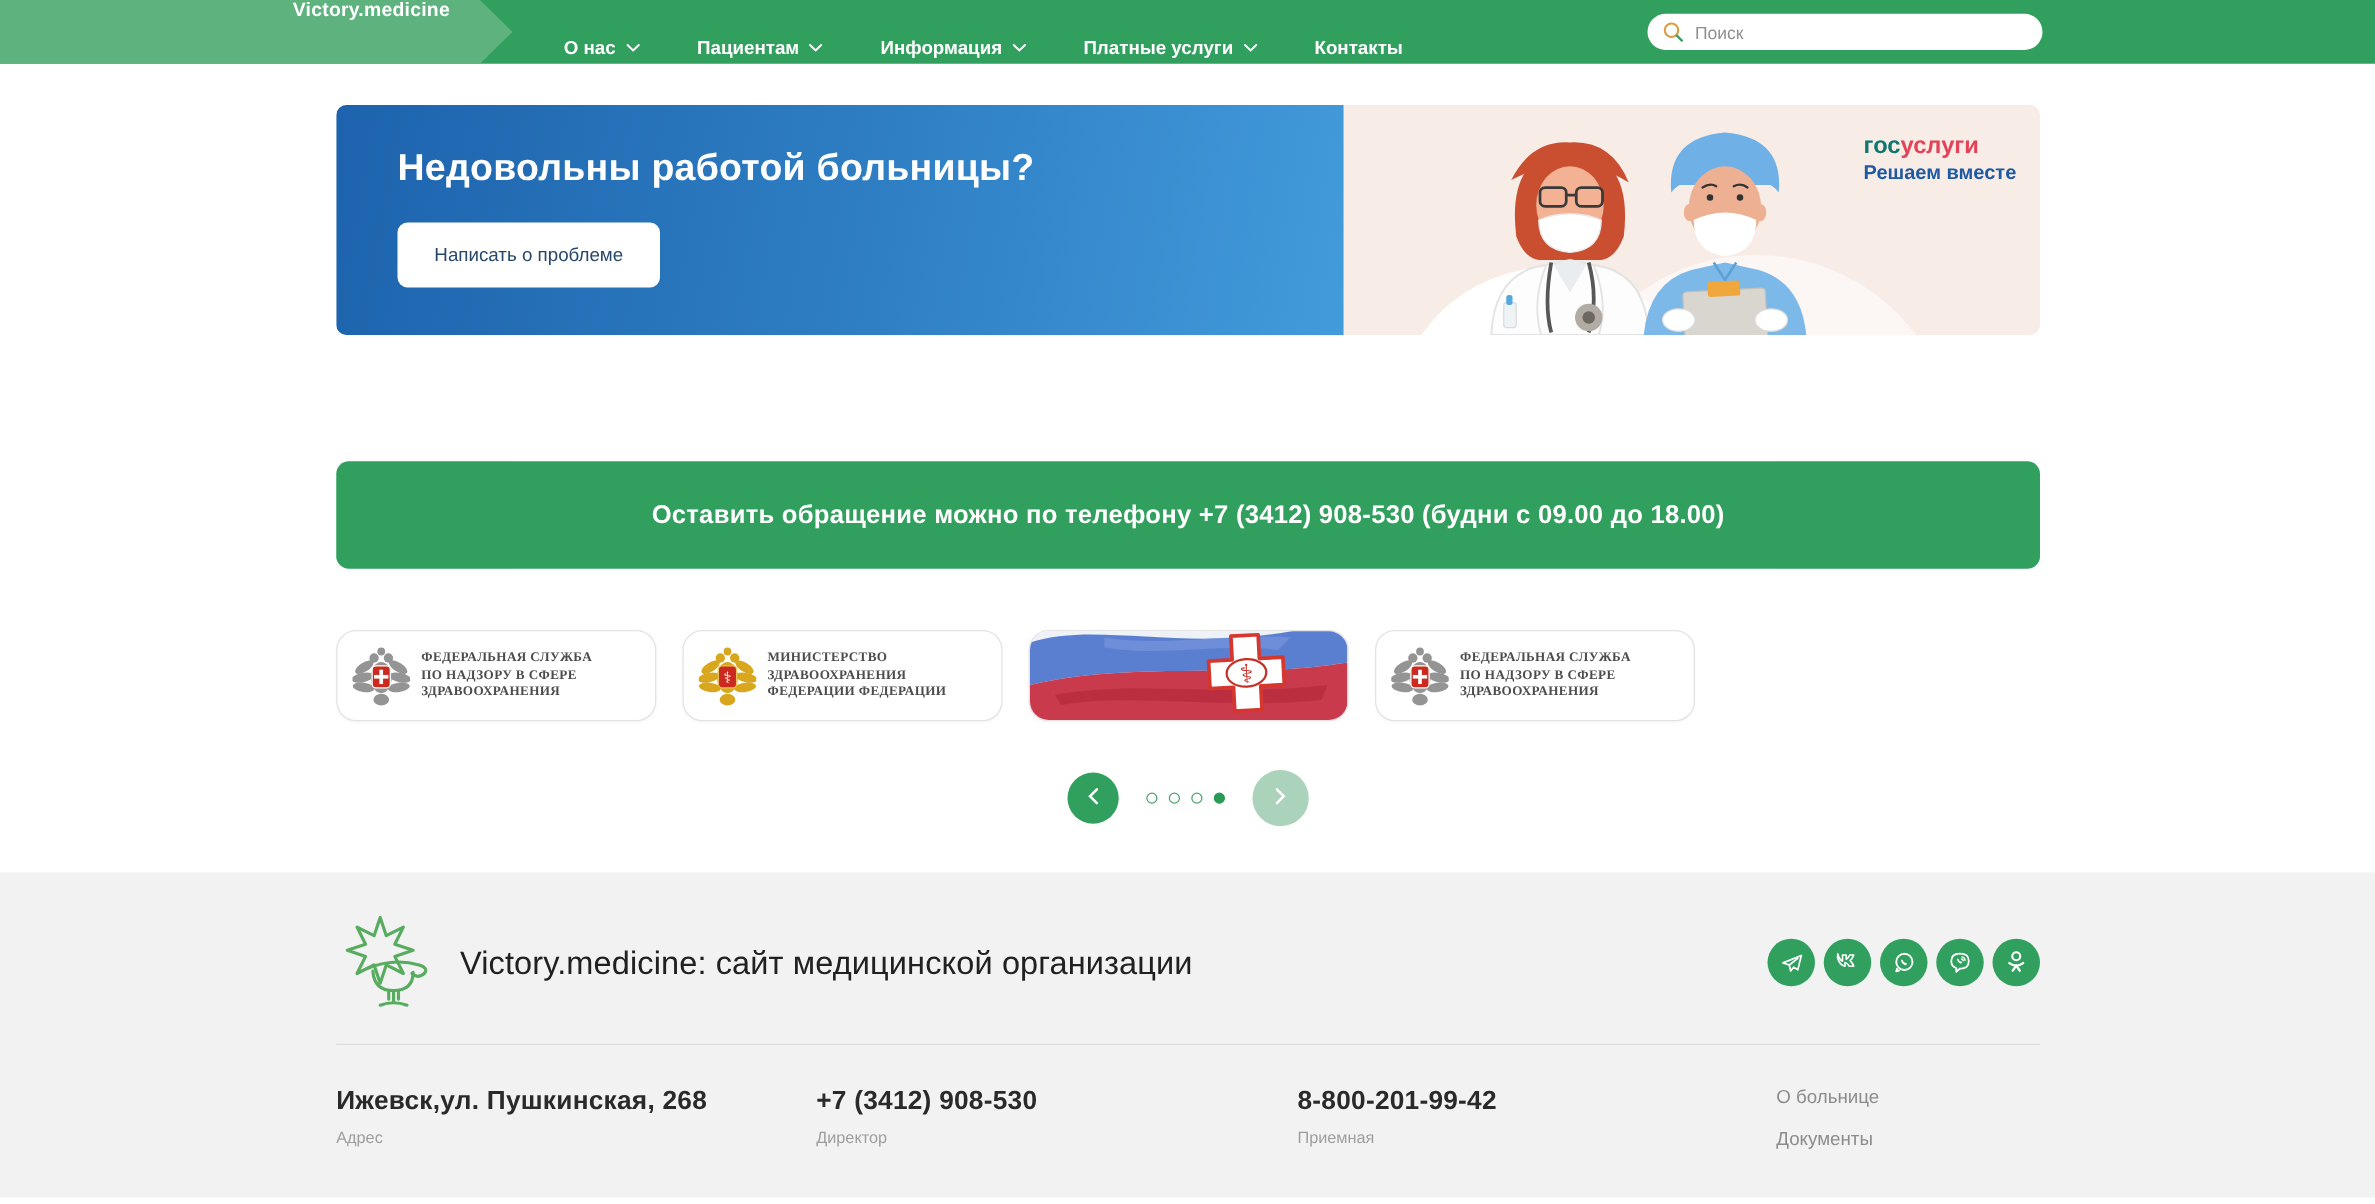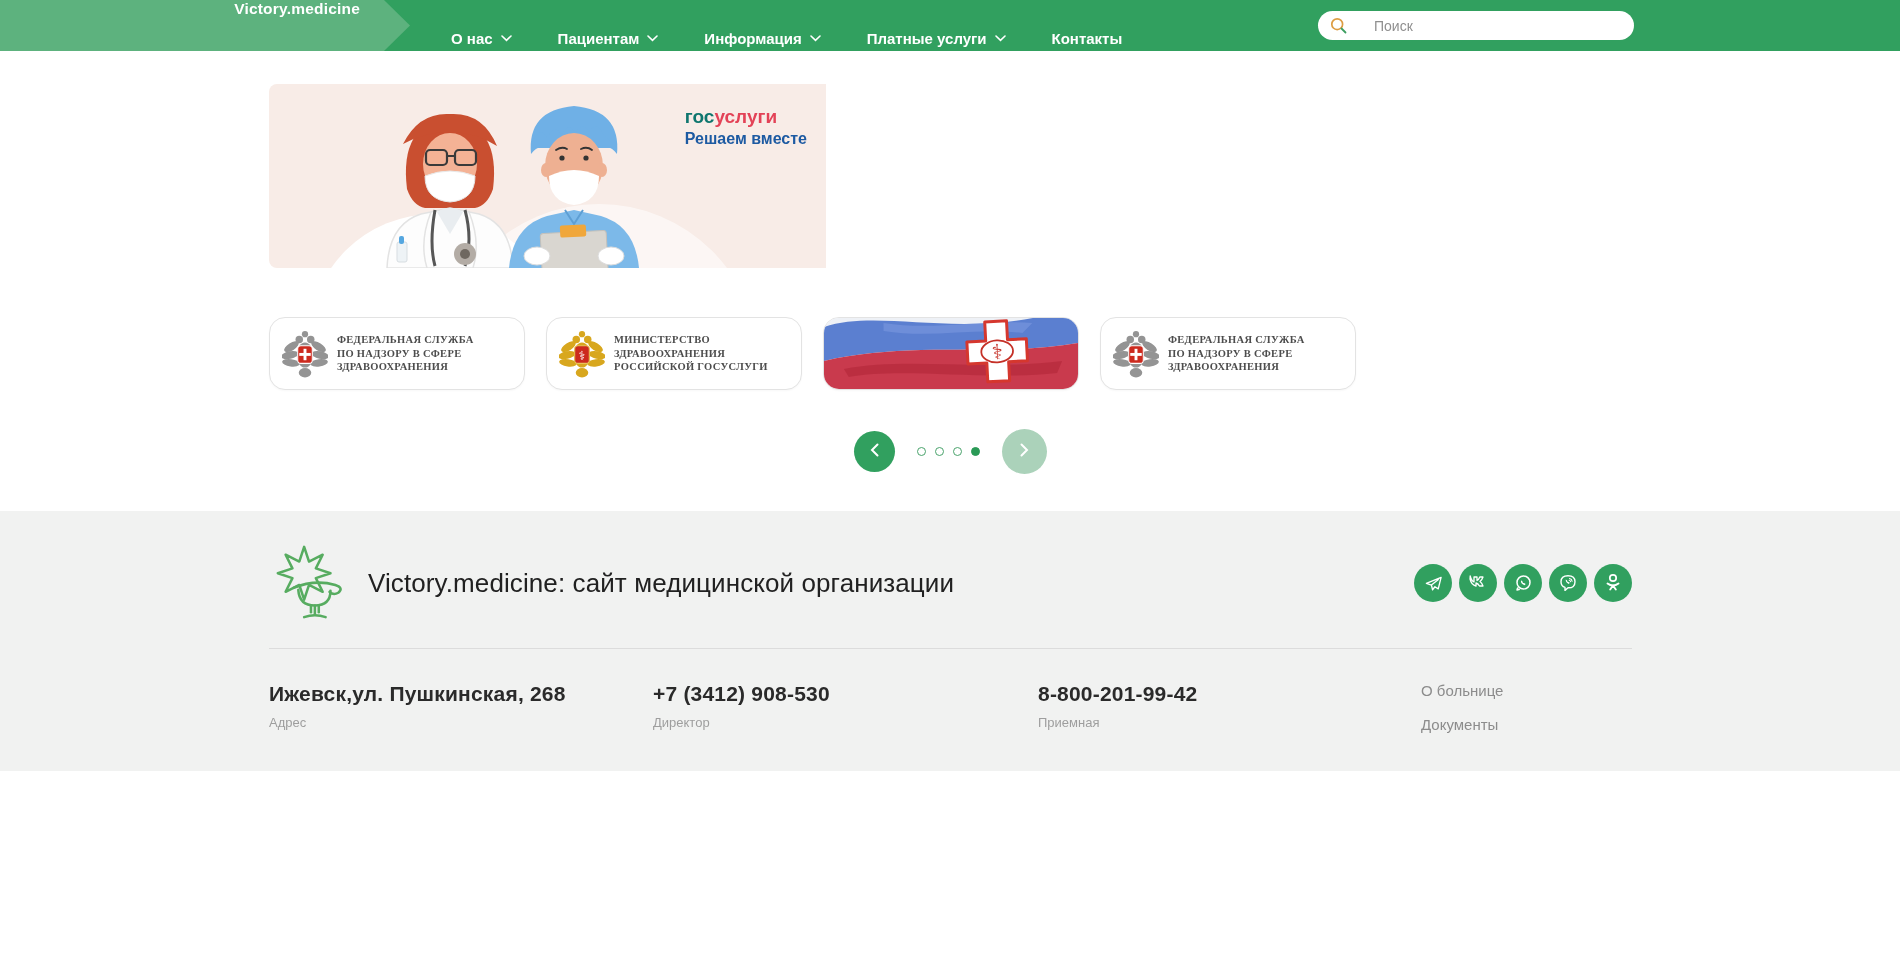--- a/index.html
+++ b/index.html
@@ -13,21 +13,21 @@
     position:absolute; left:0; top:0; width:410px; height:51px;
     background:#5db27e; display:flex; align-items:flex-start; justify-content:flex-end;
     padding-right:50px; clip-path:polygon(0 0, 384px 0, 410px 50%, 384px 100%, 0 100%);
     cursor:pointer;
   }
   .logo-badge span { color:#fff; font-size:15.5px; font-weight:bold; letter-spacing:.2px; }
   .nav-links { position:absolute; left:451px; top:13px; height:51px; display:flex; align-items:center; gap:46px; }
   .nav-item { display:flex; align-items:center; gap:8px; color:#fff; font-size:15px; font-weight:600; cursor:pointer; white-space:nowrap; }
   .search-pill {
     position:absolute; left:1318px; top:11px; width:316px; height:29px;
-    background:#fff; border-radius:15px; display:flex; align-items:center; padding:0 12px; gap:27px;
+    background:#fff; border-radius:15px; display:flex; align-items:center; padding:0 12px; gap:9px;
   }
   .search-pill input { border:none; outline:none; flex:1; font-size:14px; color:#555; background:transparent; font-family:inherit; }
   .search-pill input::placeholder { color:#8f8f8f; }
 
   
   .container { width:1363px; margin-left:269px; position:relative; }
 
   
   .hero { margin-top:33px; height:184px; border-radius:8px; overflow:hidden; display:flex; }
   .hero-left { flex:1; background:linear-gradient(100deg,#1d63ad 0%,#2f7fc4 55%,#429bdb 100%); padding:34px 0 0 49px; }
@@ -130,20 +130,24 @@
       <circle cx="7.2" cy="7.2" r="5.4" fill="none" stroke="#dd9c42" stroke-width="1.7"></circle>
       <line x1="11.5" y1="11.5" x2="15.5" y2="15.5" stroke="#3c9e60" stroke-width="1.8" stroke-linecap="round"></line>
     </svg>
     <input type="text" placeholder="Поиск" style="">
   </div>
 </header>
 
 <div class="container">
 
   <section class="hero">
+    <div class="hero-left">
+      <h1 class="hero-title">Недовольны работой больницы?</h1>
+      <button class="hero-btn">Написать о проблеме</button>
+    </div>
     <div class="hero-right">
       <svg class="hero-illu" width="557" height="184" viewBox="0 0 557 184">
 
         <circle cx="165" cy="255" r="125" fill="#ffffff"></circle>
         <circle cx="330" cy="280" r="160" fill="#ffffff" opacity="0.55"></circle>
 
         <g>
           <path d="M138,105 Q130,40 180,34 Q232,40 224,105 Q218,122 206,124 L156,124 Q144,122 138,105 Z" fill="#c94f30"></path>
           <ellipse cx="181" cy="80" rx="27" ry="31" fill="#f4b295"></ellipse>
           <path d="M134,60 Q150,28 181,30 Q214,28 228,62 Q206,48 181,48 Q156,48 134,60 Z" fill="#c94f30"></path>
@@ -183,20 +187,23 @@
       </svg>
       <div class="gosuslugi">
         <div class="gos-l1">
           <span class="gos-blue">гос</span><span class="gos-red">услуги</span>
         </div>
         <div class="gos-l2">Решаем вместе</div>
       </div>
     </div>
   </section>
 
+  <section class="phone-banner">
+    <span>Оставить обращение можно по телефону +7 (3412) 908-530 (будни с 09.00 до 18.00)</span>
+  </section>
 
   <section class="partners">
 
     <div class="pcard">
       <svg width="46" height="50" viewBox="0 0 44 48">
         <g fill="#949494">
           <ellipse cx="22" cy="5" rx="3" ry="3"></ellipse>
           <circle cx="16.5" cy="10" r="3.6"></circle>
             <circle cx="27.5" cy="10" r="3.6"></circle>
           <ellipse cx="9" cy="17" rx="8" ry="3.6" transform="rotate(-32 9 17)"></ellipse>
@@ -233,21 +240,21 @@
           <ellipse cx="35.5" cy="32.5" rx="8.5" ry="3.6" transform="rotate(-8 35.5 32.5)"></ellipse>
           <ellipse cx="22" cy="25" rx="8" ry="12"></ellipse>
           <ellipse cx="22" cy="42" rx="6" ry="4.5"></ellipse>
         </g>
         <rect x="15" y="16" width="14" height="17" rx="3" fill="#cc2a1e" stroke="#e8c35a" stroke-width="1"></rect>
         <text x="22" y="29.5" font-size="12" fill="#fff" text-anchor="middle">⚕</text>
       </svg>
       <div class="pcard-lines">
         <div>МИНИСТЕРСТВО</div>
         <div>ЗДРАВООХРАНЕНИЯ</div>
-        <div>РОССИЙСКОЙ ГОСУСЛУГИ</div>
+        <div>ФЕДЕРАЦИИ ФЕДЕРАЦИИ</div>
       </div>
     </div>
 
 
     <div class="pcard cover">
       <svg width="256" height="73" viewBox="0 0 256 73" preserveAspectRatio="none">
         <rect width="256" height="73" fill="#eef1f6"></rect>
         <path d="M0,10 C55,-8 130,20 225,-2 L256,-2 L256,26 C175,40 85,24 0,44 Z" fill="#5b7fd0"></path>
         <path d="M60,6 C110,14 160,2 210,6 L200,16 C150,10 110,22 60,14 Z" fill="#7694dd" opacity="0.7"></path>
         <path d="M0,44 C85,24 175,40 256,26 L256,73 L0,73 Z" fill="#c93a4d"></path>

